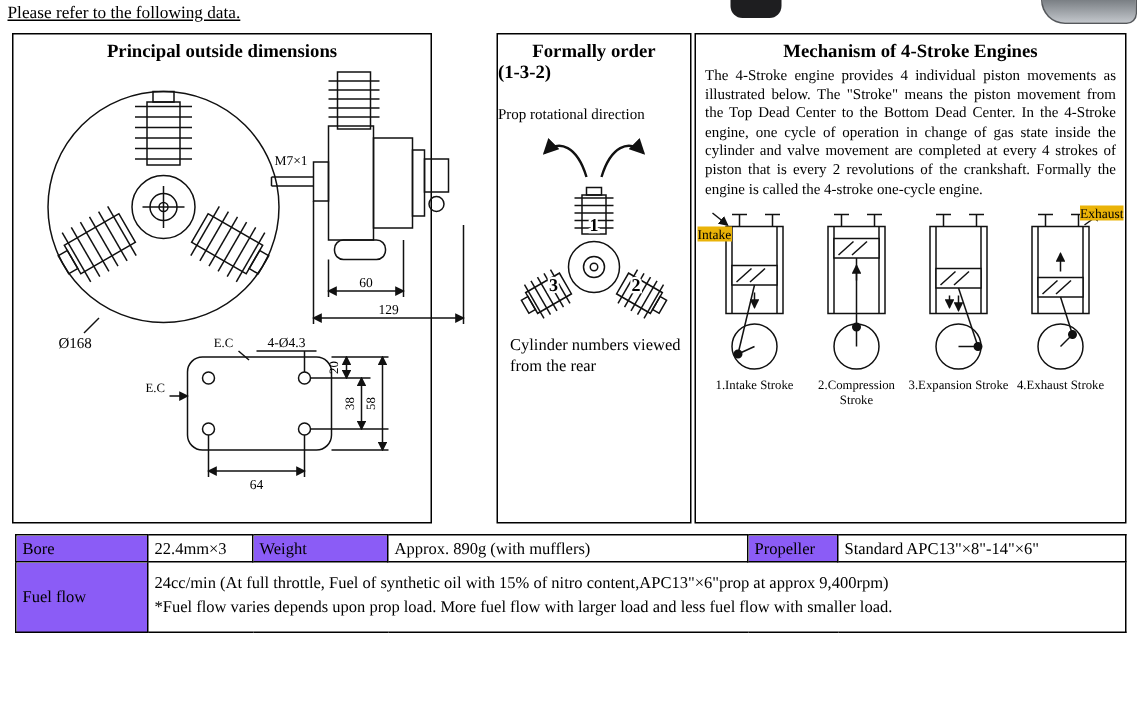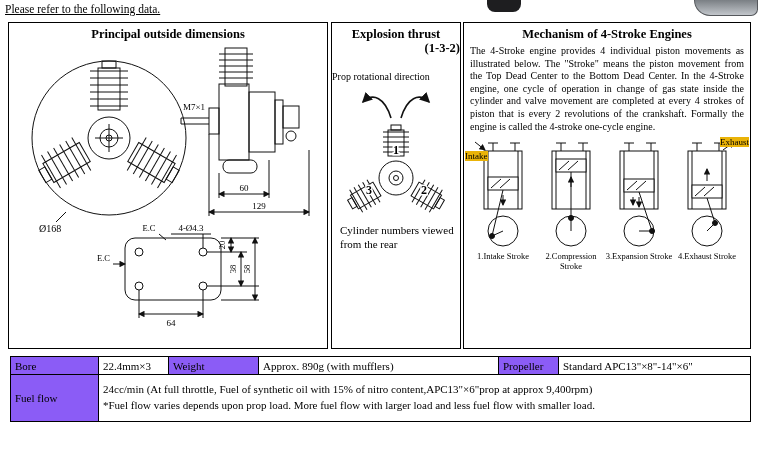--- a/index.html
+++ b/index.html
@@ -4,25 +4,25 @@
 <style>
   *{margin:0;padding:0;box-sizing:border-box}
   html,body{background:#fff}
   body{width:759px;height:469px;position:relative;overflow:hidden;
        font-family:"Liberation Serif",serif;color:#000}
   .intro{position:absolute;top:3px;left:5px;font-size:11.5px;text-decoration:underline}
   .pf{position:absolute;top:0}
   .pf1{left:487px;width:34px;height:12px;background:#1e1e20;border-radius:0 0 8px 8px}
   .pf2{left:694px;width:64px;height:16px;background:linear-gradient(180deg,#7a7f84,#c2c6cb);border-radius:0 0 12px 28px;border:1px solid #55585c;border-top:none}
   .panel{position:absolute;border:1px solid #000;background:#fff;top:22px;height:327px}
-  #panel-dim{left:8px;width:320px}
+  #panel-dim{left:8px;width:280px}
   #panel-exp{left:331px;width:130px}
   #panel-mech{left:463px;width:288px}
   .panel h2{font-size:12.5px;font-weight:bold;text-align:center;padding-top:4px}
-  .subtitle{text-align:right;font-weight:bold;font-size:12.5px;line-height:1.05}
+  .subtitle{text-align:left;font-weight:bold;font-size:12.5px;line-height:1.05}
   .prop-note{font-size:10px;margin-top:16px}
   .exp-caption{font-size:11px;line-height:1.25;padding:8px 4px 0 8px}
   .mech-body{font-size:10px;line-height:1.26;text-align:justify;padding:3px 6px 0 6px}
   .strokes-wrap{position:relative;margin-top:6px}
   .gas-label{position:absolute;font-size:9px;background:#eab308;z-index:2}
   .gas-label.intake{left:1px;top:12px}
   .gas-label.exhaust{right:1px;top:-2px}
   .strokes{display:flex;justify-content:flex-start;padding:0 5px}
   .stroke{width:68px;text-align:center}
   .s-cap{font-size:8.5px;line-height:1.15;margin-top:1px}
@@ -141,21 +141,21 @@
     <text x="140" y="189" font-size="8.5" text-anchor="middle">E.C</text>
     <text x="101" y="219" font-size="8.5" text-anchor="end">E.C</text>
     <text transform="rotate(-90 216 203)" x="216" y="203" font-size="8.5" text-anchor="middle">20</text>
     <text transform="rotate(-90 227 227)" x="227" y="227" font-size="8.5" text-anchor="middle">38</text>
     <text transform="rotate(-90 241 227)" x="241" y="227" font-size="8.5" text-anchor="middle">58</text>
     <text x="162" y="284" font-size="9" text-anchor="middle">64</text>
   </svg>
 </section>
 
 <section class="panel" id="panel-exp">
-  <h2>Explosion thrust</h2>
+  <h2>Formally order</h2>
   <div class="subtitle">(1-3-2)</div>
   <div class="prop-note">Prop rotational direction</div>
   <svg width="126" height="134" viewBox="0 0 126 134">
     <g class="ln2">
       <path d="M58,36 C52,16 40,10 30,20" marker-end="url(#ah)"></path>
       <path d="M68,36 C74,16 86,10 96,20" marker-end="url(#ah)"></path>
     </g>
     <g class="ln" transform="translate(63,96)">
       <circle r="17"></circle>
       <circle r="7"></circle>

